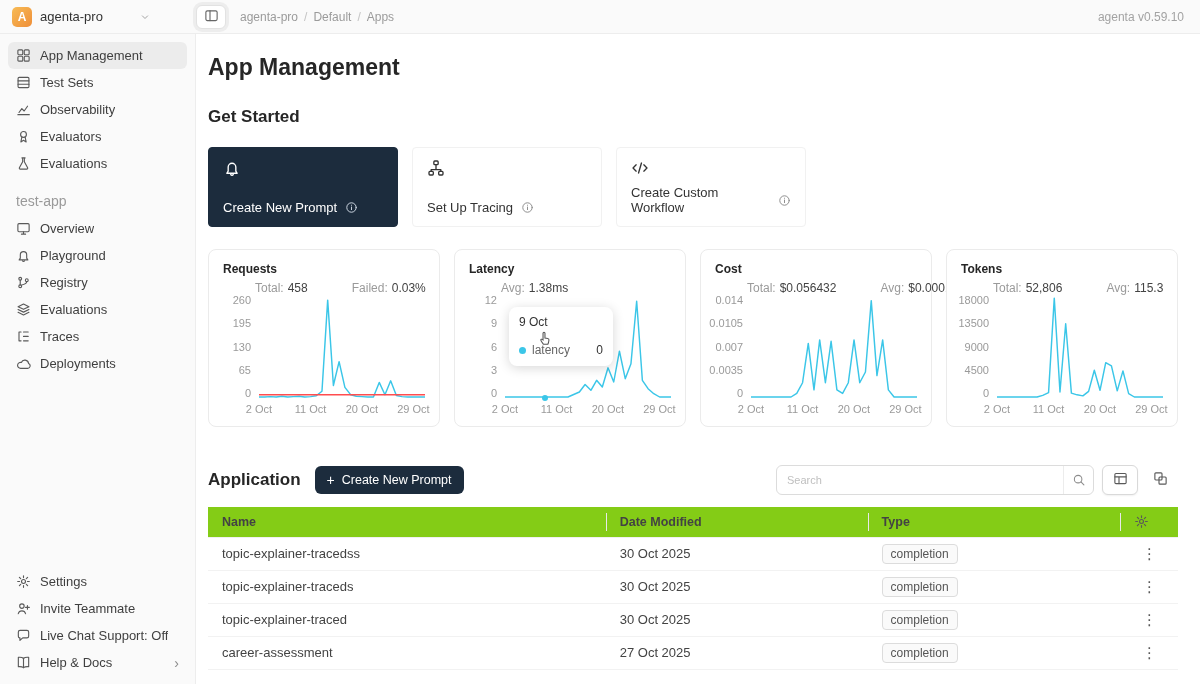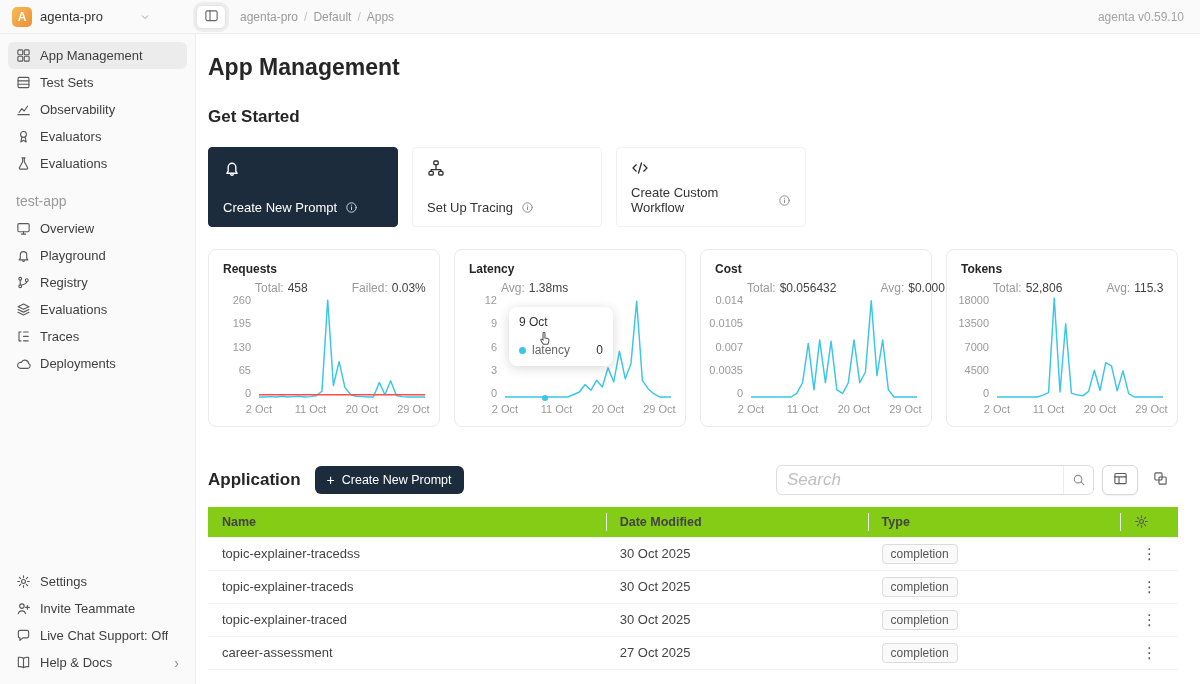--- a/index.html
+++ b/index.html
@@ -68,21 +68,21 @@
   .tt-val { margin-left: auto; color: #333; font-weight: 500; padding-left: 12px; }
   .marker-dot { position: absolute; width: 6px; height: 6px; border-radius: 50%; background: var(--accent, #3bc6e8); bottom: -2px; transform: translateX(-50%); z-index: 2; }
   .cursor-icon { position: absolute; left: 34px; top: 36px; z-index: 4; }
 
   .app-header { display: flex; align-items: center; margin-top: 38px; }
   .app-header .section-heading { margin: 0; }
   .dark-btn { margin-left: 14px; background: var(--dark, #1c2c3d); color: #fff; border: none; border-radius: 6px; height: 28px; padding: 0 12px; font-size: 12.5px; display: flex; align-items: center; gap: 7px; cursor: pointer; font-family: inherit; }
   .dark-btn .plus { font-size: 14px; line-height: 1; }
   .right-controls { margin-left: auto; display: flex; align-items: center; gap: 8px; }
   .search-box { width: 318px; height: 30px; border: 1px solid #dcdcdc; border-radius: 6px; background: #fff; display: flex; align-items: center; overflow: hidden; }
-  .search-box input { border: none; outline: none; flex: 1; padding: 0 10px; font-size: 17px; color: #4c1d95; background: transparent; font-family: inherit; font-style: italic; }
+  .search-box input { border: none; outline: none; flex: 1; padding: 0 10px; font-size: 11px; color: #4c1d95; background: transparent; font-family: inherit; }
   .search-box input::placeholder { color: #bfbfbf; }
   .search-suffix { width: 30px; height: 100%; display: flex; align-items: center; justify-content: center; color: #8c8c8c; border-left: 1px solid #ececec; cursor: pointer; }
   .view-toggle { display: flex; gap: 4px; }
   .vt-btn { width: 36px; height: 30px; border-radius: 6px; border: 1px solid transparent; background: transparent; color: #595959; display: flex; align-items: center; justify-content: center; cursor: pointer; padding: 0; }
   .vt-btn.active { border-color: #d9d9d9; background: #fff; box-shadow: 0 1px 2px rgba(0,0,0,.06); }
 
   table.apps-table { width: 100%; border-collapse: collapse; margin-top: 12px; font-size: 13px; table-layout: fixed; }
   .apps-table thead th { background: #84cc16; font-weight: 600; font-size: 12.5px; color: #434343; text-align: left; height: 30px; padding: 0 14px; border-bottom: 1px solid #f0f0f0; position: relative; }
   .apps-table thead th:not(:first-child)::before { content: ''; position: absolute; left: 0; top: 6px; bottom: 6px; width: 1px; background: #e8e8e8; }
   .apps-table tbody td { height: 33px; padding: 0 14px; border-bottom: 1px solid #f2f2f2; color: #434343; white-space: nowrap; overflow: hidden; text-overflow: ellipsis; }
@@ -422,21 +422,21 @@
         <div class="metric-card">
           <div class="mc-title">Tokens</div>
           <div class="mc-stats">
             <span class="stat"><span class="st-l">Total:</span><span class="st-v">52,806</span></span>
             <span class="stat"><span class="st-l">Avg:</span><span class="st-v">115.3</span></span>
           </div>
           <div class="chart-wrap">
             <div class="ylabels">
               <span>18000</span>
               <span>13500</span>
-              <span>7000</span>
+              <span>9000</span>
               <span>4500</span>
               <span>0</span>
             </div>
             <div class="plot">
               <svg class="spark" viewBox="0 0 160 104" preserveAspectRatio="none">
                 <polyline points="0.0,102.0 5.5,102.0 11.0,102.0 16.6,102.0 22.1,102.0 27.6,102.0 33.1,102.0 38.6,102.0 44.1,100.3 49.7,97.6 55.2,3.1 60.7,97.0 66.2,28.7 71.7,98.1 77.2,99.8 82.8,100.9 88.3,96.4 93.8,75.3 99.3,95.3 104.8,67.6 110.3,70.9 115.9,95.9 121.4,75.9 126.9,98.7 132.4,102.0 137.9,102.0 143.4,102.0 149.0,102.0 154.5,102.0 160.0,102.0" fill="none" stroke="#3bc6e8" stroke-width="1.4" stroke-linejoin="round"></polyline>
               </svg>
             </div>
           </div>
           <div class="xlabels">

